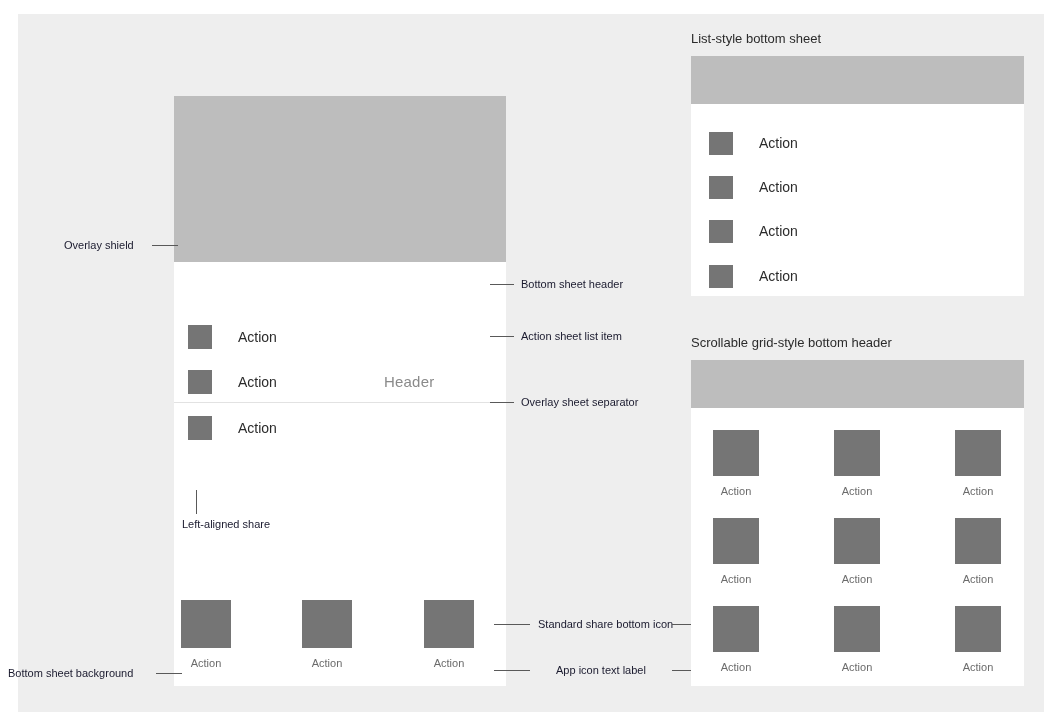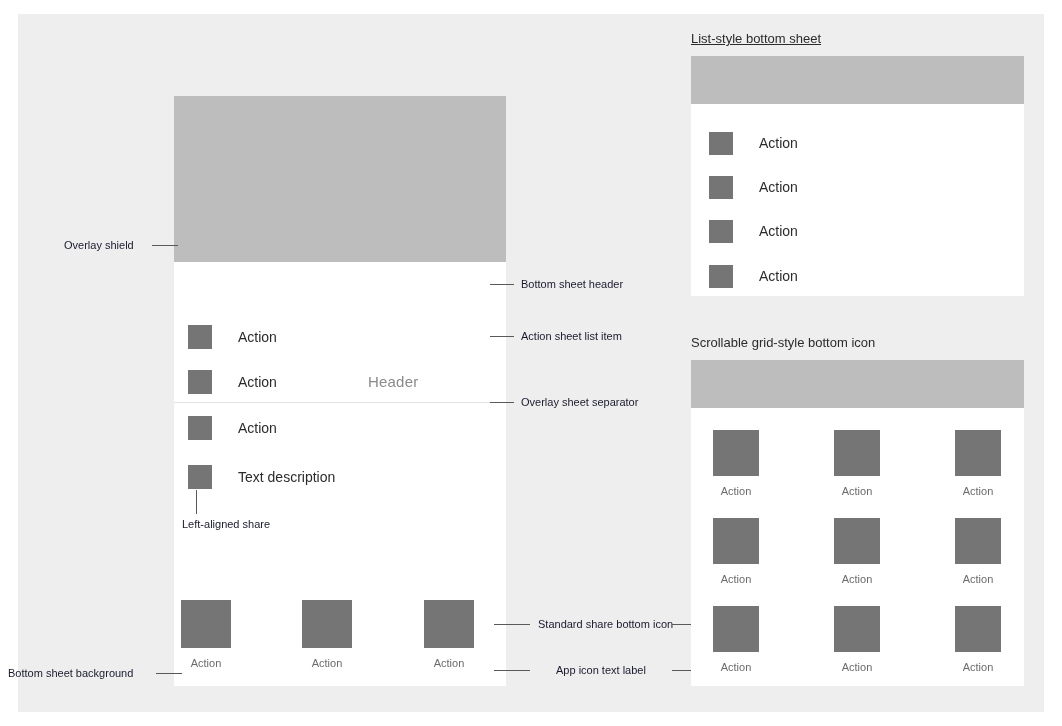--- a/index.html
+++ b/index.html
@@ -55,21 +55,21 @@
   }
   #overlay-shield {
     position: absolute;
     left: 0; top: 0;
     width: 332px;
     height: 166px;
     background: #bdbdbd;
   }
   #main-header {
     position: absolute;
-    left: 194px;
+    left: 210px;
     top: 277px;
     font-size: 15px;
     color: #8a8a8a;
     letter-spacing: .2px;
   }
   .list-row {
     position: absolute;
     left: 0;
     width: 332px;
     height: 36px;
@@ -179,24 +179,20 @@
     <span class="lbl">Action</span>
   </div>
   <div class="list-row" style="top:272px">
     <span class="sw"></span>
     <span class="lbl">Action</span>
   </div>
   <div class="list-row" style="top:318px">
     <span class="sw"></span>
     <span class="lbl">Action</span>
   </div>
-  <div class="list-row" style="top:367px">
-    <span class="sw"></span>
-    <span class="lbl">Text description</span>
-  </div>
 
   <div class="share-item" style="left:-11px">
     <div class="sw"></div>
     <div class="lbl">Action</div>
   </div>
   <div class="share-item" style="left:110px">
     <div class="sw"></div>
     <div class="lbl">Action</div>
   </div>
   <div class="share-item" style="left:232px">
@@ -224,21 +220,21 @@
 <div class="ann" style="left:521px; top:396px;">Overlay sheet separator</div>
 
 <div class="leader" style="left:494px; top:624px; width:36px;"></div>
 <div class="ann" style="left:538px; top:618px;">Standard share bottom icon</div>
 <div class="leader" style="left:672px; top:624px; width:24px;"></div>
 
 <div class="leader" style="left:494px; top:670px; width:36px;"></div>
 <div class="ann" style="left:556px; top:664px;text-align:center;">App icon text label</div>
 <div class="leader" style="left:672px; top:670px; width:24px;"></div>
 
-<div class="panel-title" style="left:691px; top:31px;text-decoration:underline;">List-style bottom sheet</div>
+<div class="panel-title" style="left:691px; top:31px;">List-style bottom sheet</div>
 
 <div class="sheet" id="list-sheet" style="left:691px; top:56px; width:333px; height:240px;">
   <div class="sheet-shield"></div>
 
   <div class="ls-row" style="top:76px">
     <span class="sw"></span>
     <span class="lbl">Action</span>
   </div>
   <div class="ls-row" style="top:120px">
     <span class="sw"></span>
@@ -247,21 +243,21 @@
   <div class="ls-row" style="top:164px">
     <span class="sw"></span>
     <span class="lbl">Action</span>
   </div>
   <div class="ls-row" style="top:209px">
     <span class="sw"></span>
     <span class="lbl">Action</span>
   </div>
 </div>
 
-<div class="panel-title" style="left:691px; top:335px;">Scrollable grid-style bottom icon</div>
+<div class="panel-title" style="left:691px; top:335px;">Scrollable grid-style bottom header</div>
 
 <div class="sheet" id="grid-sheet" style="left:691px; top:360px; width:333px; height:326px;">
   <div class="sheet-shield"></div>
 
   <div class="grid-cell" style="left:13px; top:70px;">
     <div class="sw"></div>
     <div class="lbl">Action</div>
   </div>
   <div class="grid-cell" style="left:134px; top:70px;">
     <div class="sw"></div>

